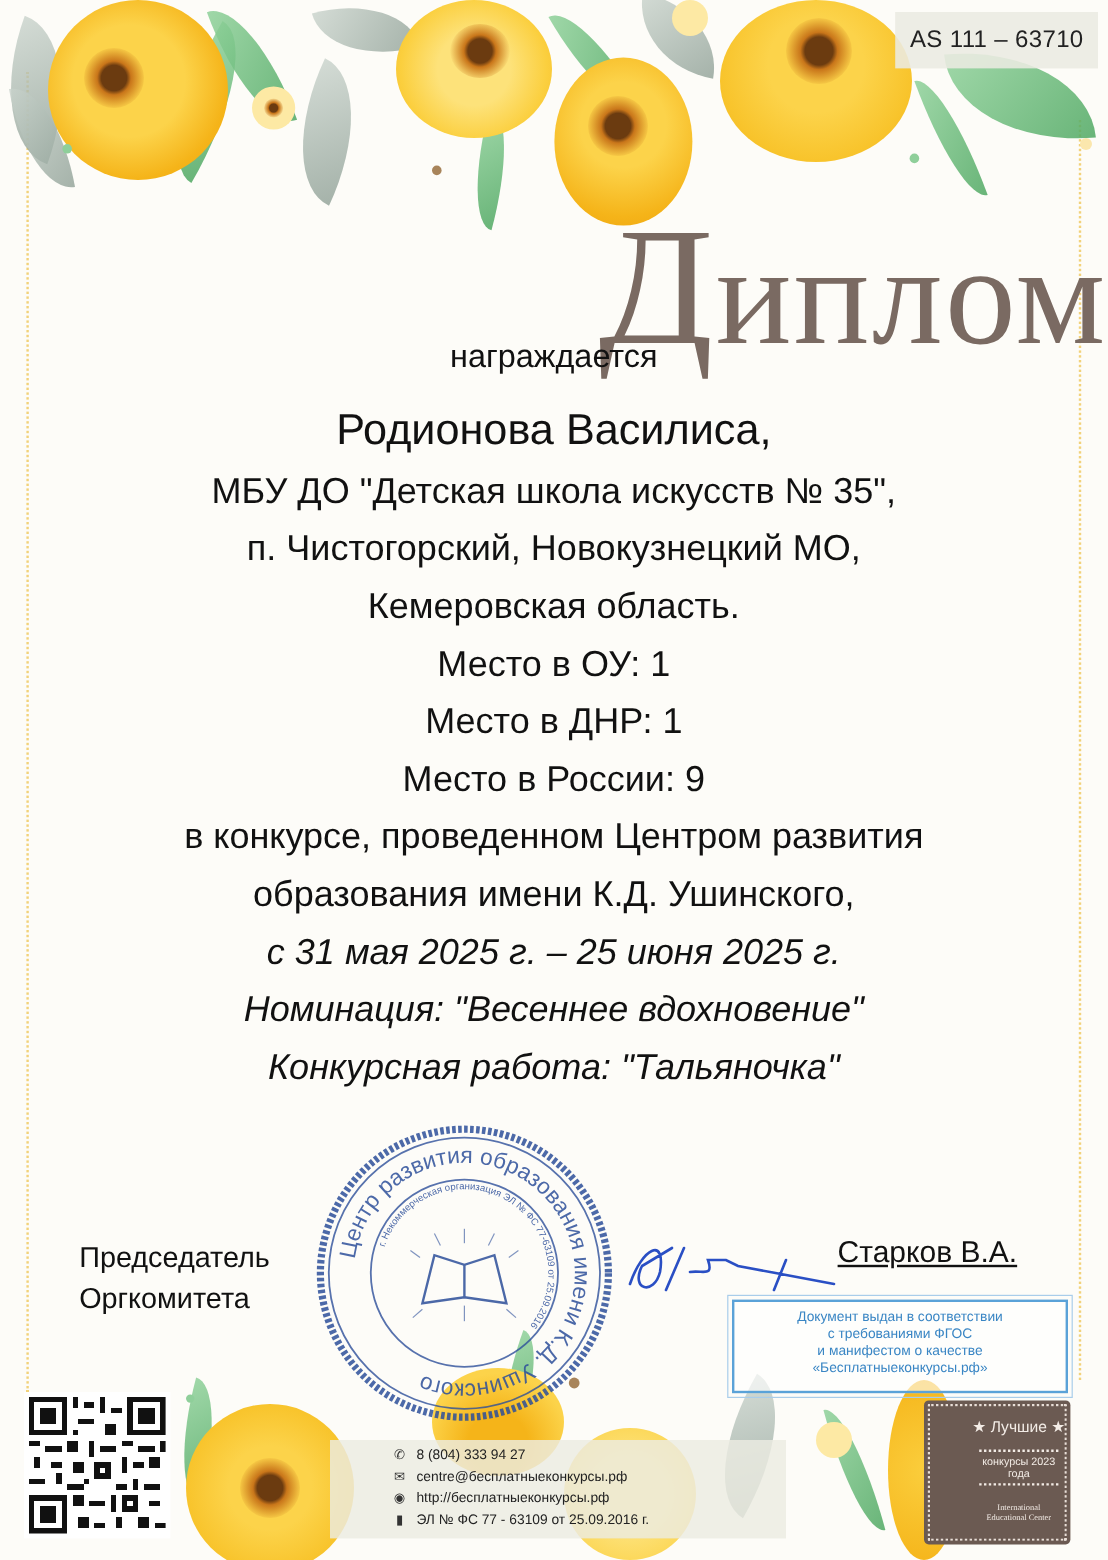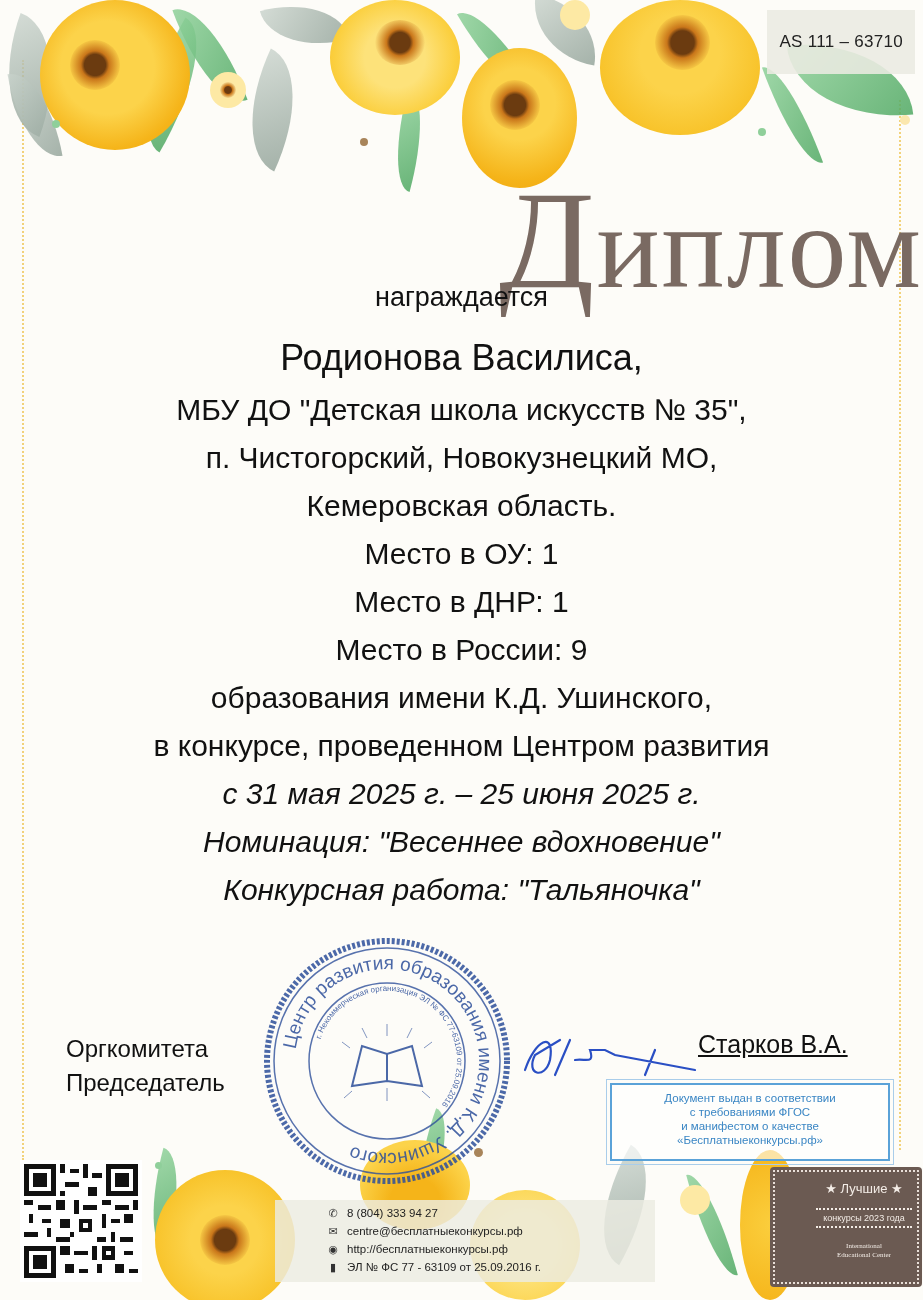--- a/index.html
+++ b/index.html
@@ -21,21 +21,21 @@
   .center { position: absolute; border-radius: 50%; background: radial-gradient(circle, #6b3b10 0 30%, #c9761a 40%, rgba(240,170,40,0) 75%); }
   .leaf { position: absolute; border-radius: 0 100% 0 100%; }
   .leaf.green { background: linear-gradient(135deg, #8fd19a, #4fa862); opacity: .85; }
   .leaf.grey { background: linear-gradient(135deg, #c9d3cc, #8fa096); opacity: .8; }
   .dot { position: absolute; border-radius: 50%; }
 
   
   .serial {
     position: absolute; right: 8px; top: 10px;
     background: rgba(235,235,225,.88);
-    padding: 22px 12px; font-size: 17px; color: #222; letter-spacing: .3px;
+    padding: 12px 12px; font-size: 20px; color: #222; letter-spacing: .3px;
   }
 
   
   .title {
     position: absolute; left: 0; right: 0; top: 170px; text-align: right;
     font-family: "Liberation Serif", serif; font-size: 118px; color: #7a6a62;
     letter-spacing: 2px; line-height: 1; font-weight: normal;
   }
   .title .first { font-size: 140px; }
   .awarded { position: absolute; left: 0; right: 0; top: 282px; text-align: center; font-size: 27px; color: #111; }
@@ -70,21 +70,21 @@
   .contacts {
     position: absolute; left: 275px; top: 1200px; width: 380px; height: 82px;
     background: rgba(236,236,226,.82); padding: 4px 0 0 52px;
     font-size: 11.5px; line-height: 18px; color: #222;
   }
   .contact-row { display: flex; align-items: center; gap: 8px; }
   .contact-row .ic { width: 12px; height: 12px; display: inline-flex; align-items: center; justify-content: center; font-size: 11px; color: #333; }
 
   
   .badge {
-    position: absolute; left: 770px; top: 1167px; width: 152px; height: 120px;
+    position: absolute; left: 770px; top: 1167px; width: 122px; height: 120px;
     background: #6b5a52; border-radius: 4px; color: #f3ece6; text-align: center;
     outline: 2px dotted #e9dfd8; outline-offset: -5px; padding-left: 36px;
   }
   .badge .b1 { font-size: 13px; margin-top: 14px; }
   .badge .b2 { font-size: 9px; margin-top: 12px; border-top: 2px dotted #f3ece6; border-bottom: 2px dotted #f3ece6; margin-left: 10px; margin-right: 10px; padding: 3px 0; }
   .badge .b3 { font-size: 7px; margin-top: 14px; line-height: 9px; font-family: "Liberation Serif", serif; }
 </style>
 </head>
 <body>
 
@@ -137,22 +137,22 @@
   <div class="awarded">награждается</div>
 
   <div class="body-text">
     <div class="line name">Родионова Василиса,</div>
     <div class="line">МБУ ДО "Детская школа искусств № 35",</div>
     <div class="line">п. Чистогорский, Новокузнецкий МО,</div>
     <div class="line">Кемеровская область.</div>
     <div class="line bold">Место в ОУ: 1</div>
     <div class="line bold">Место в ДНР: 1</div>
     <div class="line bold">Место в России: 9</div>
+    <div class="line">в конкурсе, проведенном Центром развития</div>
     <div class="line">образования имени К.Д. Ушинского,</div>
-    <div class="line">в конкурсе, проведенном Центром развития</div>
     <div class="line italic">с 31 мая 2025 г. – 25 июня 2025 г.</div>
     <div class="line italic">Номинация: "Весеннее вдохновение"</div>
     <div class="line italic">Конкурсная работа: "Тальяночка"</div>
   </div>
 
   <div>
     <div class="leaf green" style="left:150px;top:1150px;width:30px;height:100px;transform:rotate(15deg)"></div>
     <div class="leaf green" style="left:420px;top:1110px;width:26px;height:90px;transform:rotate(20deg)"></div>
     <div class="leaf grey" style="left:600px;top:1150px;width:50px;height:110px;transform:rotate(30deg)"></div>
     <div class="leaf green" style="left:700px;top:1170px;width:24px;height:110px;transform:rotate(-15deg)"></div>
@@ -192,22 +192,22 @@
         <line x1="88" y1="112" x2="80" y2="106"></line>
         <line x1="162" y1="112" x2="170" y2="106"></line>
         <line x1="90" y1="155" x2="82" y2="162"></line>
         <line x1="160" y1="155" x2="168" y2="162"></line>
         <line x1="125" y1="152" x2="125" y2="165"></line>
       </g>
     </svg>
   </div>
 
   <div class="chair">
+    <div>Председатель</div>
     <div>Оргкомитета</div>
-    <div>Председатель</div>
   </div>
 
   <svg class="signature" viewBox="0 0 200 70">
     <path d="M10,50 C20,20 40,10 35,40 C30,60 10,55 20,35 L45,20 M40,55 L55,20 M60,40 C70,38 80,45 75,30 L90,30 L100,35 L180,50 M140,30 L130,55" fill="none" stroke="#2a4fc4" stroke-width="2.2" stroke-linecap="round"></path>
   </svg>
 
   <div class="signer">Старков В.А.</div>
 
   <div class="fgos">
     <div>Документ выдан в соответствии</div>

